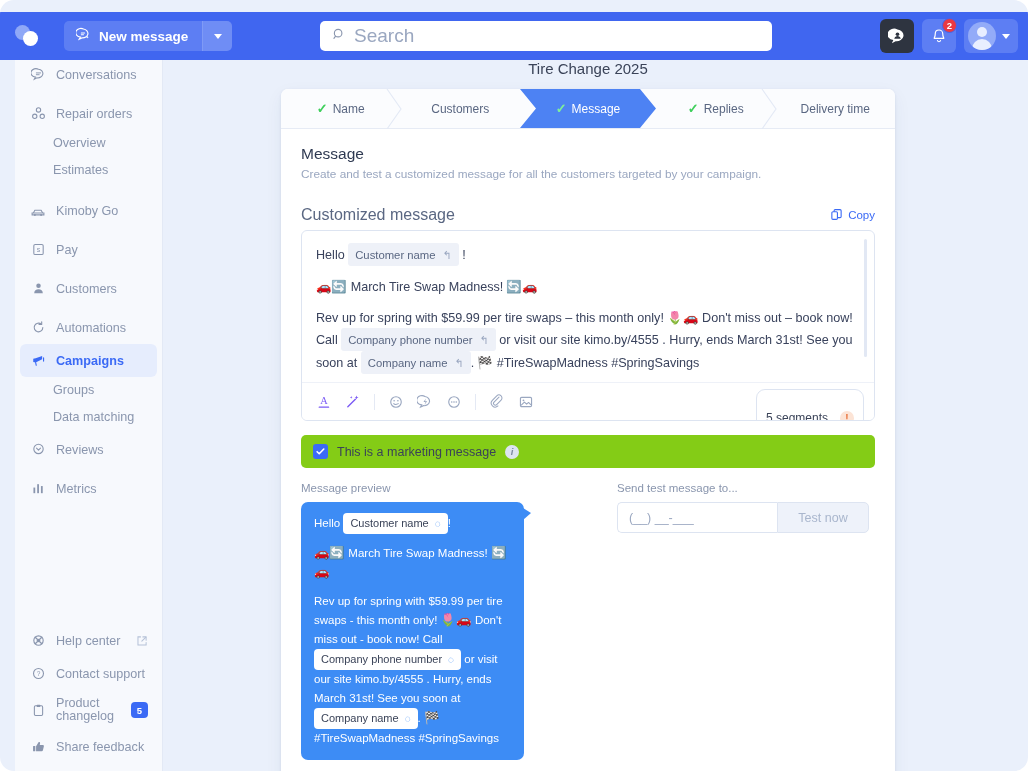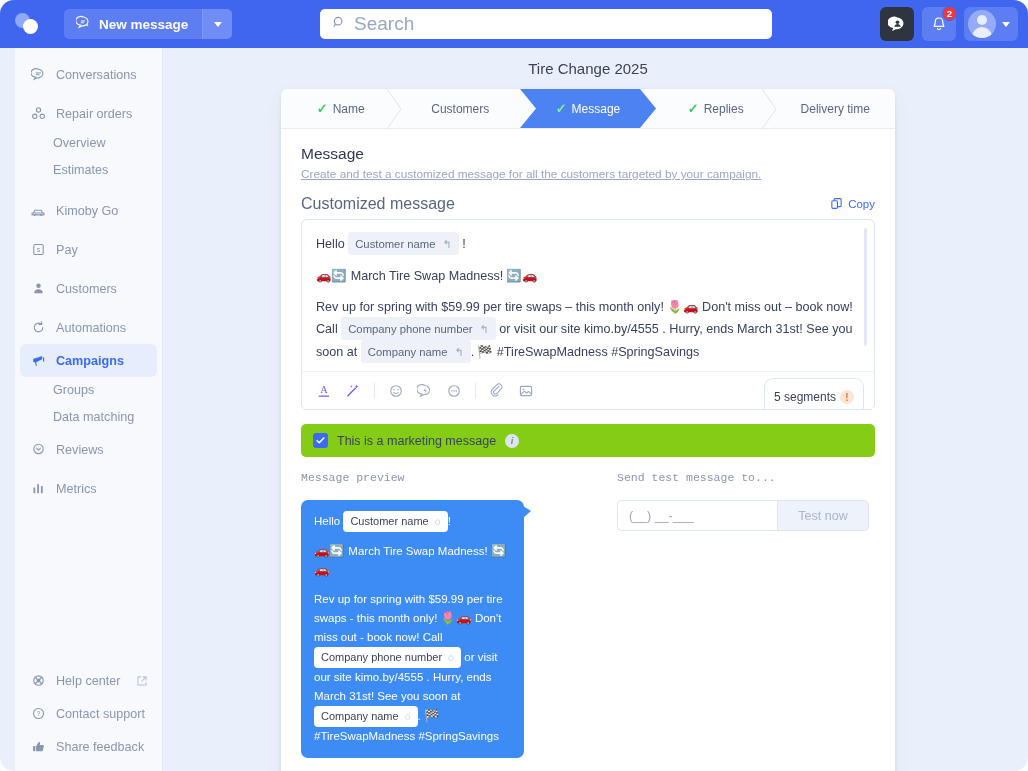--- a/index.html
+++ b/index.html
@@ -10,21 +10,21 @@
     overflow: hidden;
   }
   .app {
     position: relative; width: 1028px; height: 771px;
     background: #eaf0fb;
     border-radius: 14px; overflow: hidden;
   }
 
   
   .topbar {
-    position: absolute; top: 0; left: 0; width: 1028px; height: 48px;
+    position: absolute; top: 12px; left: 0; width: 1028px; height: 48px;
     background: #4066f0; display: flex; align-items: center; z-index: 20;
   }
   .logo { width: 56px; height: 48px; display: flex; align-items: center; justify-content: center; }
   .logo-mark { position: relative; width: 26px; height: 22px; }
   .logo-c1 { position: absolute; left: 0; top: 0; width: 15px; height: 15px; border-radius: 50%; background: #8fa8f7; }
   .logo-c2 { position: absolute; left: 8px; top: 6px; width: 15px; height: 15px; border-radius: 50%; background: #ffffff; }
 
   .newmsg {
     display: flex; align-items: stretch; height: 30px;
     border-radius: 5px; overflow: hidden; margin-left: 8px;
@@ -121,21 +121,21 @@
   .step.active {
     background: #4d82f3; color: #fff;
     clip-path: polygon(0 0, calc(100% - 16px) 0, 100% 50%, calc(100% - 16px) 100%, 0 100%, 16px 50%);
     flex: 0 0 136px; z-index: 3;
   }
   .tick { color: #3ecf5b; font-size: 13px; font-weight: bold; }
   .step.active .tick { color: #7ef09a; }
 
   .card-body { padding: 16px 20px 0 20px; }
   .sec-title { font-size: 15.5px; color: #2f3a52; margin-bottom: 4px; }
-  .sec-sub { font-size: 11.8px; color: #9aa7c0; margin-bottom: 14px; text-decoration: underline; }
+  .sec-sub { font-size: 11.8px; color: #9aa7c0; margin-bottom: 25px; }
 
   .label-row { display: flex; align-items: center; justify-content: space-between; margin-bottom: 6px; }
   .f-label { font-size: 16px; color: #5a6782; }
   .copy-btn { display: flex; align-items: center; gap: 5px; color: #3b6af5; font-size: 11.5px; cursor: pointer; }
 
   
   .editor {
     border: 1px solid #dde4f1; border-radius: 6px; overflow: hidden; background: #fff;
   }
   .editor-content {
@@ -153,22 +153,22 @@
   .chip .undo { color: #9aa7c0; font-size: 11px; }
   .emj { font-size: 12.5px; }
 
   .toolbar {
     display: flex; align-items: center; gap: 9px; padding: 7px 12px;
     border-top: 1px solid #eef1f8; background: #fff; position: relative; min-height: 38px;
   }
   .tb-ico { width: 20px; height: 20px; display: flex; align-items: center; justify-content: center; cursor: pointer; }
   .tb-div { width: 1px; height: 16px; background: #e4e9f4; margin: 0 2px; }
   .seg-badge {
-    position: absolute; right: 10px; top: 6px; display: flex; align-items: center; gap: 4px;
-    border: 1px solid #dde4f1; border-radius: 9px; padding: 11px 9px;
+    position: absolute; right: 10px; top: 6px; display: flex; align-items: center; gap: 12px;
+    border: 1px solid #dde4f1; border-radius: 9px; padding: 21px 9px;
     font-size: 12px; color: #3a4358; background: #fff; cursor: pointer;
   }
   .warn-dot {
     width: 14px; height: 14px; border-radius: 50%; background: #fce4d6; color: #e8733d;
     font-size: 10px; font-weight: bold; display: flex; align-items: center; justify-content: center;
   }
 
   
   .mkt {
     margin-top: 14px; background: #84cc16; border-radius: 5px;
@@ -183,21 +183,21 @@
   .info-dot {
     width: 14px; height: 14px; border-radius: 50%; background: #dde4f1; color: #7a879f;
     font-size: 9.5px; font-weight: bold; display: flex; align-items: center; justify-content: center;
     font-style: italic; cursor: pointer;
   }
 
   
   .two-col { display: flex; gap: 0; margin-top: 14px; }
   .col-left { width: 300px; }
   .col-right { width: 268px; padding-left: 16px; }
-  .sub-label { font-size: 11.5px; color: #8a96ae; margin-bottom: 16px; font-family: Liberation Mono, monospace; }
+  .sub-label { font-size: 11.5px; color: #8a96ae; margin-bottom: 8px; }
 
   .bubble {
     position: relative; width: 223px; background: #3d8cf5; border-radius: 7px;
     padding: 11px 13px 12px 13px; color: #fff; font-size: 11.5px; line-height: 19px;
   }
   .bubble::after {
     content: ""; position: absolute; right: -7px; top: 6px;
     border-left: 8px solid #3d8cf5; border-top: 5px solid transparent; border-bottom: 7px solid transparent;
   }
   .bchip {
@@ -421,20 +421,35 @@
       <div class="nav-item">
         <span class="nav-ico">
           <svg width="15" height="15" viewBox="0 0 16 16" fill="none">
               <circle cx="8" cy="8" r="5.3" stroke="#8a96ae" stroke-width="1.15"></circle>
               <text x="8" y="10.8" font-size="7" fill="#8a96ae" text-anchor="middle" font-family="Liberation Sans">?</text>
             </svg>
         </span>
         <span class="lbl">Contact support</span>
       </div>
 
+      <div class="nav-item wide two-line">
+        <span class="nav-ico">
+          <svg width="15" height="15" viewBox="0 0 16 16" fill="none">
+              <rect x="3.6" y="3" width="8.8" height="10.4" rx="1.3" stroke="#8a96ae" stroke-width="1.15"></rect>
+              <rect x="6" y="1.8" width="4" height="2.4" rx=".8" fill="#8a96ae"></rect>
+            </svg>
+        </span>
+        <span class="lbl">
+          <span>Product</span><br>
+          <span>changelog</span>
+        </span>
+        <span class="nav-tail">
+          <span class="badge-blue">5</span>
+        </span>
+      </div>
 
       <div class="nav-item">
         <span class="nav-ico">
           <svg width="15" height="15" viewBox="0 0 16 16" fill="none">
               <rect x="2.2" y="7.4" width="2.4" height="5.6" rx=".6" fill="#8a96ae"></rect>
               <path d="M5.4 7.6l2.8-4.4c.9-.3 1.6.3 1.5 1.2l-.4 2h3.2c.9 0 1.4.7 1.2 1.5l-1 4c-.1.7-.6 1.1-1.3 1.1H5.4z" fill="#8a96ae"></path>
             </svg>
         </span>
         <span class="lbl">Share feedback</span>
       </div>

